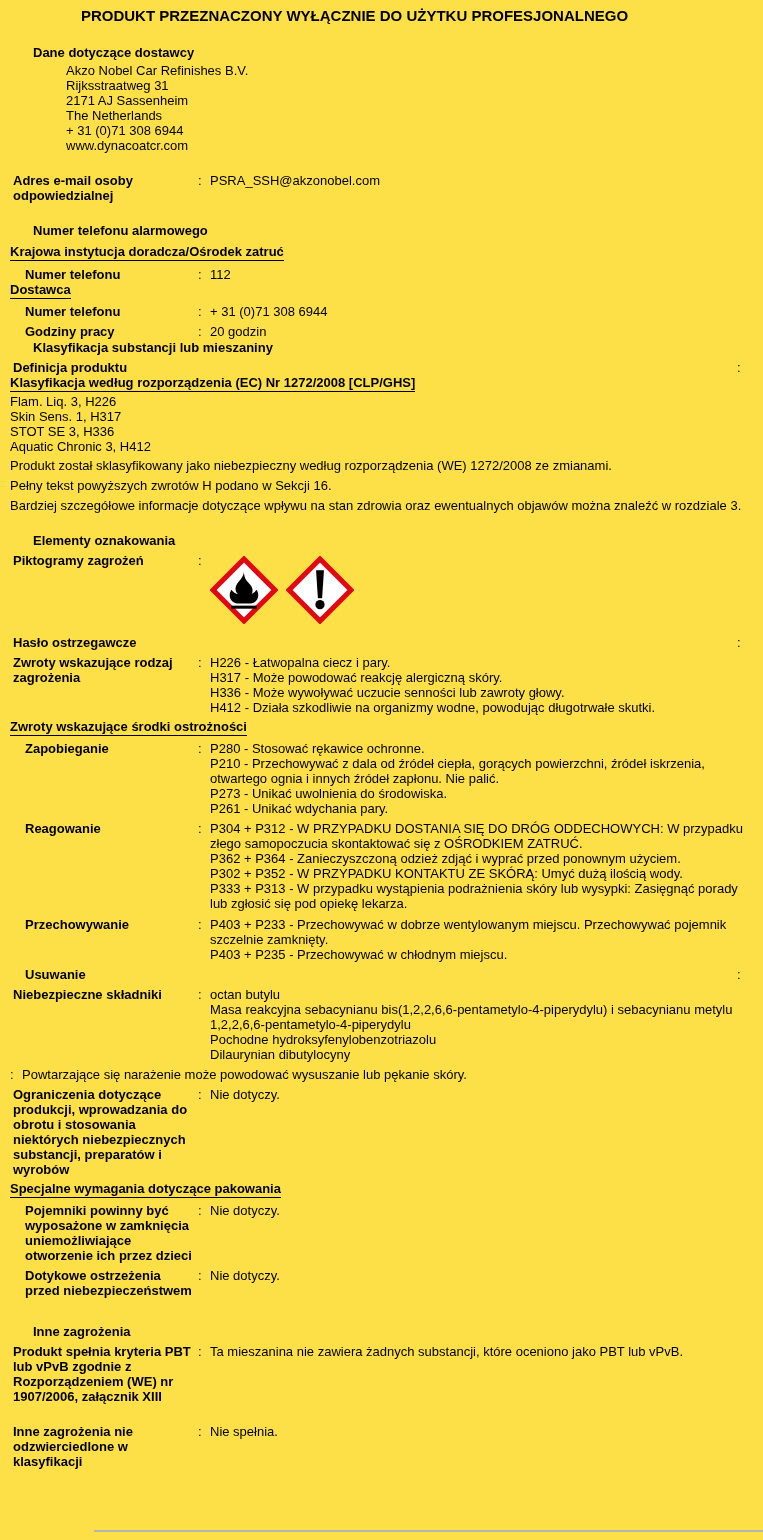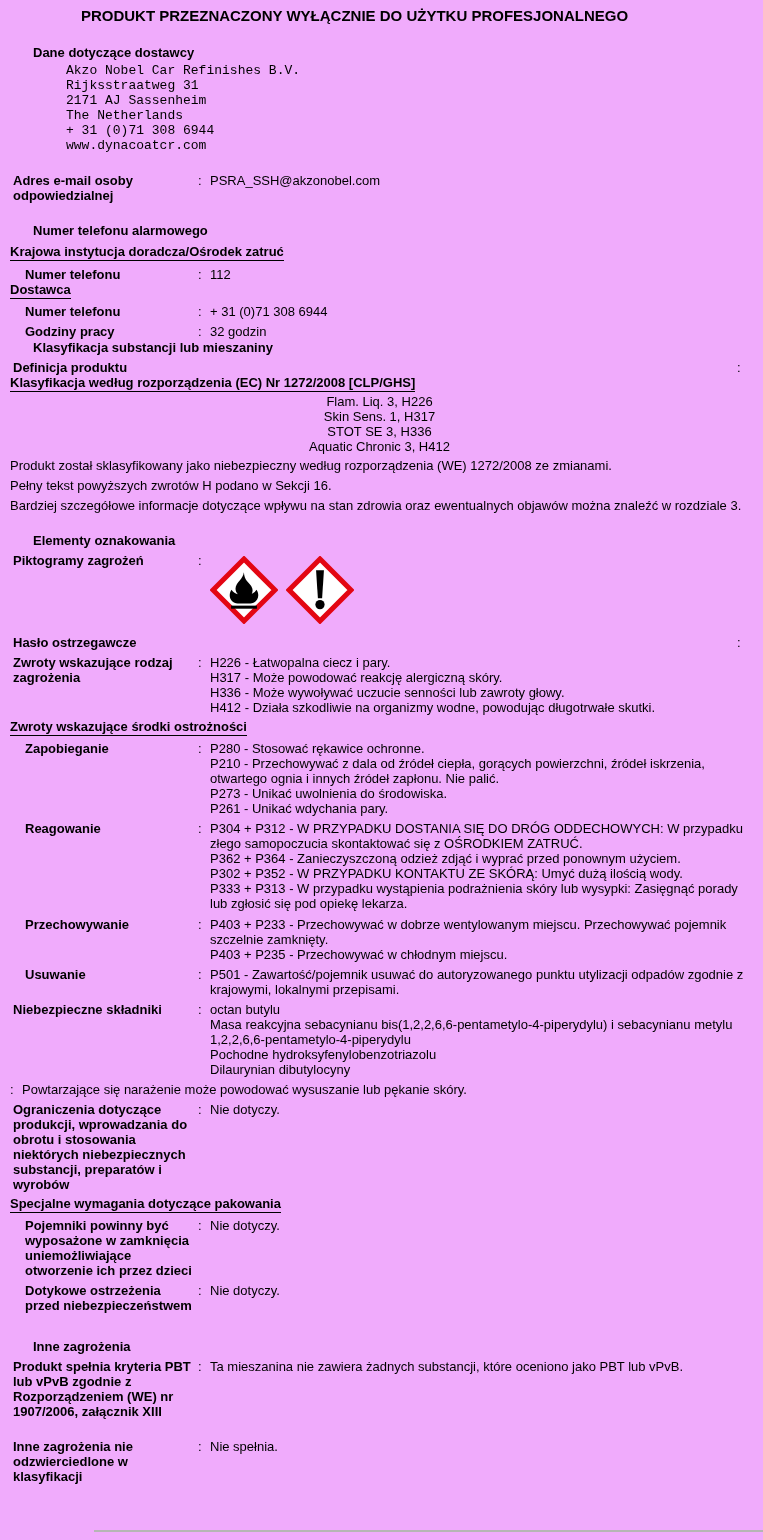--- a/index.html
+++ b/index.html
@@ -2,40 +2,40 @@
 <html style="--ghs-red: #e30613;"><head>
 <meta charset="utf-8">
 <style>
   html,body{margin:0;padding:0;background:#fff;}
   .page{
     position:relative;
     width:763px;height:1540px;
     box-sizing:border-box;
     padding:4px 14px 0 10px;
     overflow:hidden;
-    background:#f0abfc;
+    background:#fde047;
     font-family:"Liberation Sans","DejaVu Sans",sans-serif;
     font-size:13px;line-height:15px;color:#000;
   }
   .title{
     font-size:15px;line-height:19px;font-weight:bold;
     text-align:center;padding-right:50px;margin-top:2px;
   }
   .subhead{font-weight:bold;padding-left:23px;}
   .sechead{font-weight:bold;}
   .sechead span{display:inline-block;border-bottom:1.5px solid #000;padding-bottom:1px;}
-  .addr{padding-left:56px;font-family:Liberation Mono, monospace;}
+  .addr{padding-left:56px;}
   .pre{white-space:pre-line;}
   .para{margin-top:5px;}
   .row{display:flex;align-items:flex-start;margin-top:5px;justify-content:space-between;}
   .lbl{flex:0 0 188px;box-sizing:border-box;font-weight:bold;padding-left:3px;}
   .lbl.ind{padding-left:15px;}
   .colon{flex:0 0 12px;box-sizing:border-box;padding-left:0;}
   .val{flex:1;min-width:0;}
-  .mt1{margin-top:1px;}.mt2{margin-top:2px;text-align:center;}.mt3{margin-top:3px;}
+  .mt1{margin-top:1px;}.mt2{margin-top:2px;}.mt3{margin-top:3px;}
   .mt4{margin-top:4px;}.mt6{margin-top:6px;}.mt7{margin-top:20px;}
   .mt8{margin-top:20px;}.mt11{margin-top:11px;}.mt20{margin-top:20px;}
   .mt26{margin-top:26px;}
   .picto-wrap{display:flex;gap:8px;padding-top:3px;}
   .picto{width:68px;height:68px;}
   .bottom-rule{position:absolute;left:94px;right:0;top:1530px;height:0;border-top:2px solid #b5b5b5;}
 </style>
 </head>
 <body>
 
@@ -68,21 +68,21 @@
 
   <div class="sechead"><span>Dostawca</span></div>
   <div class="row">
     <div class="lbl ind">Numer telefonu</div>
     <div class="colon">:</div>
     <div class="val">+ 31 (0)71 308 6944</div>
   </div>
   <div class="row">
     <div class="lbl ind">Godziny pracy</div>
     <div class="colon">:</div>
-    <div class="val">32 godzin</div>
+    <div class="val">20 godzin</div>
   </div>
 
   <div class="subhead mt1">Klasyfikacja substancji lub mieszaniny</div>
   <div class="row">
     <div class="lbl">Definicja produktu</div>
     <div class="colon">:</div>
   </div>
 
   <div class="sechead"><span>Klasyfikacja według rozporządzenia (EC) Nr 1272/2008 [CLP/GHS]</span></div>
   <div class="pre mt2">Flam. Liq. 3, H226
@@ -149,21 +149,20 @@
   <div class="row mt6">
     <div class="lbl ind">Przechowywanie</div>
     <div class="colon">:</div>
     <div class="val pre">P403 + P233 - Przechowywać w dobrze wentylowanym miejscu. Przechowywać pojemnik szczelnie zamknięty.
 P403 + P235 - Przechowywać w chłodnym miejscu.</div>
   </div>
 
   <div class="row">
     <div class="lbl ind">Usuwanie</div>
     <div class="colon">:</div>
-    <div class="val pre">P501 - Zawartość/pojemnik usuwać do autoryzowanego punktu utylizacji odpadów zgodnie z krajowymi, lokalnymi przepisami.</div>
   </div>
 
   <div class="row">
     <div class="lbl">Niebezpieczne składniki</div>
     <div class="colon">:</div>
     <div class="val pre">octan butylu
 Masa reakcyjna sebacynianu bis(1,2,2,6,6-pentametylo-4-piperydylu) i sebacynianu metylu 1,2,2,6,6-pentametylo-4-piperydylu
 Pochodne hydroksyfenylobenzotriazolu
 Dilaurynian dibutylocyny</div>
   </div>

